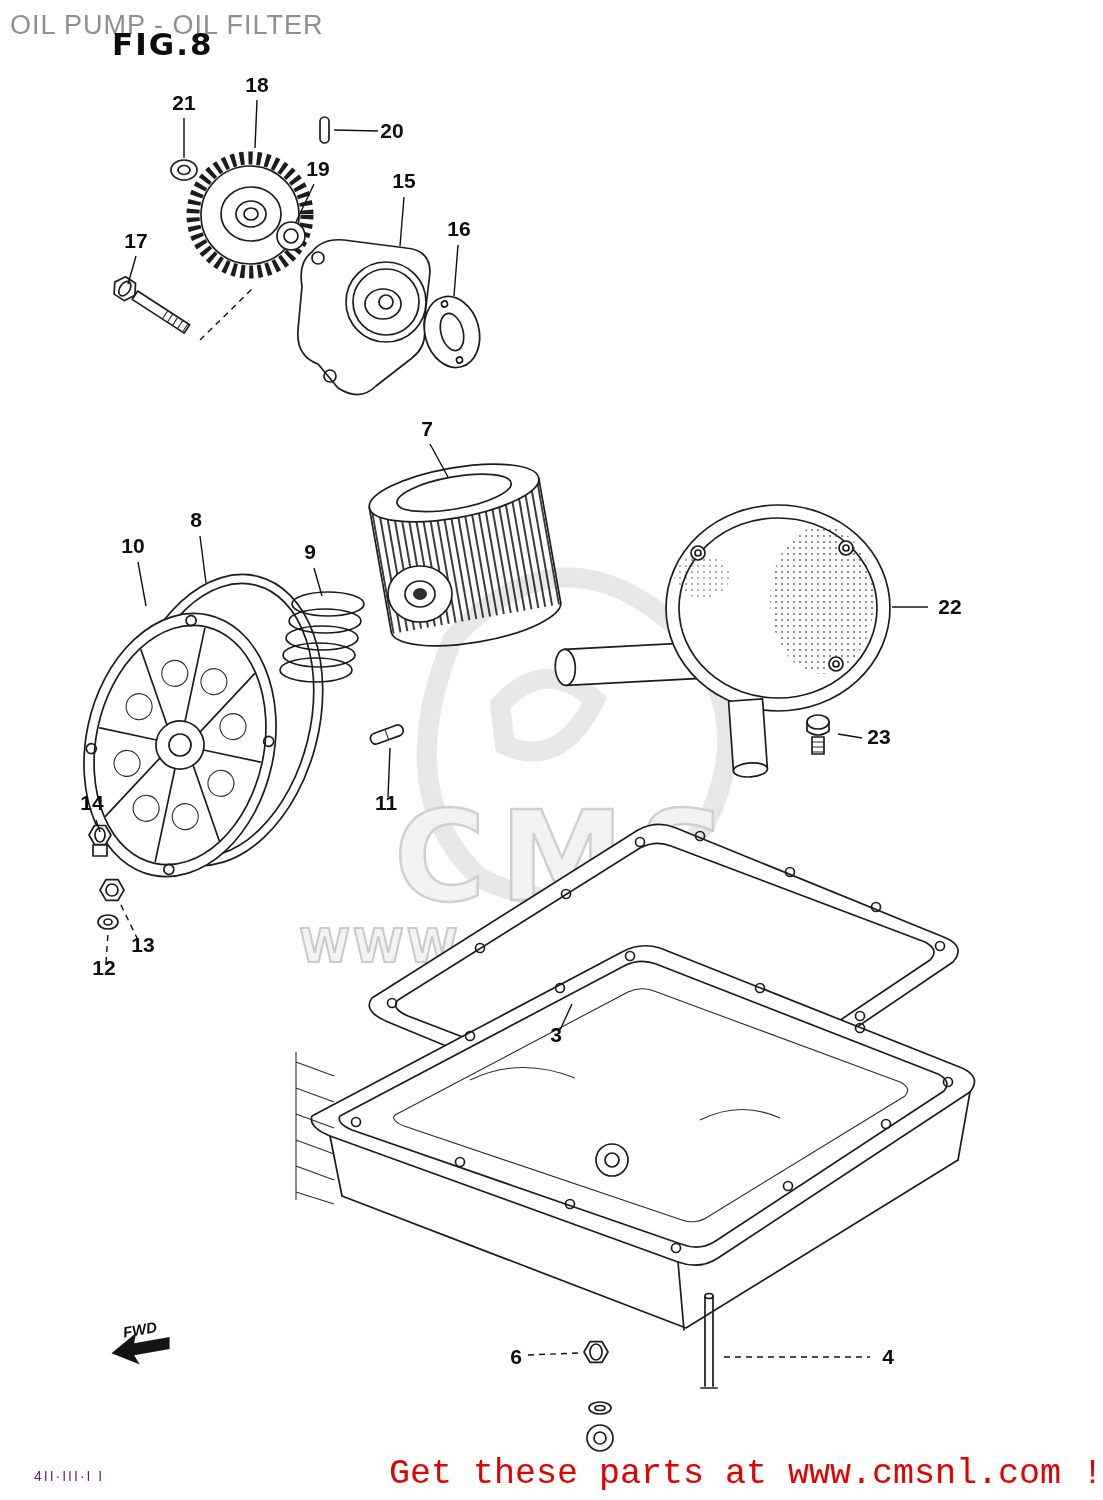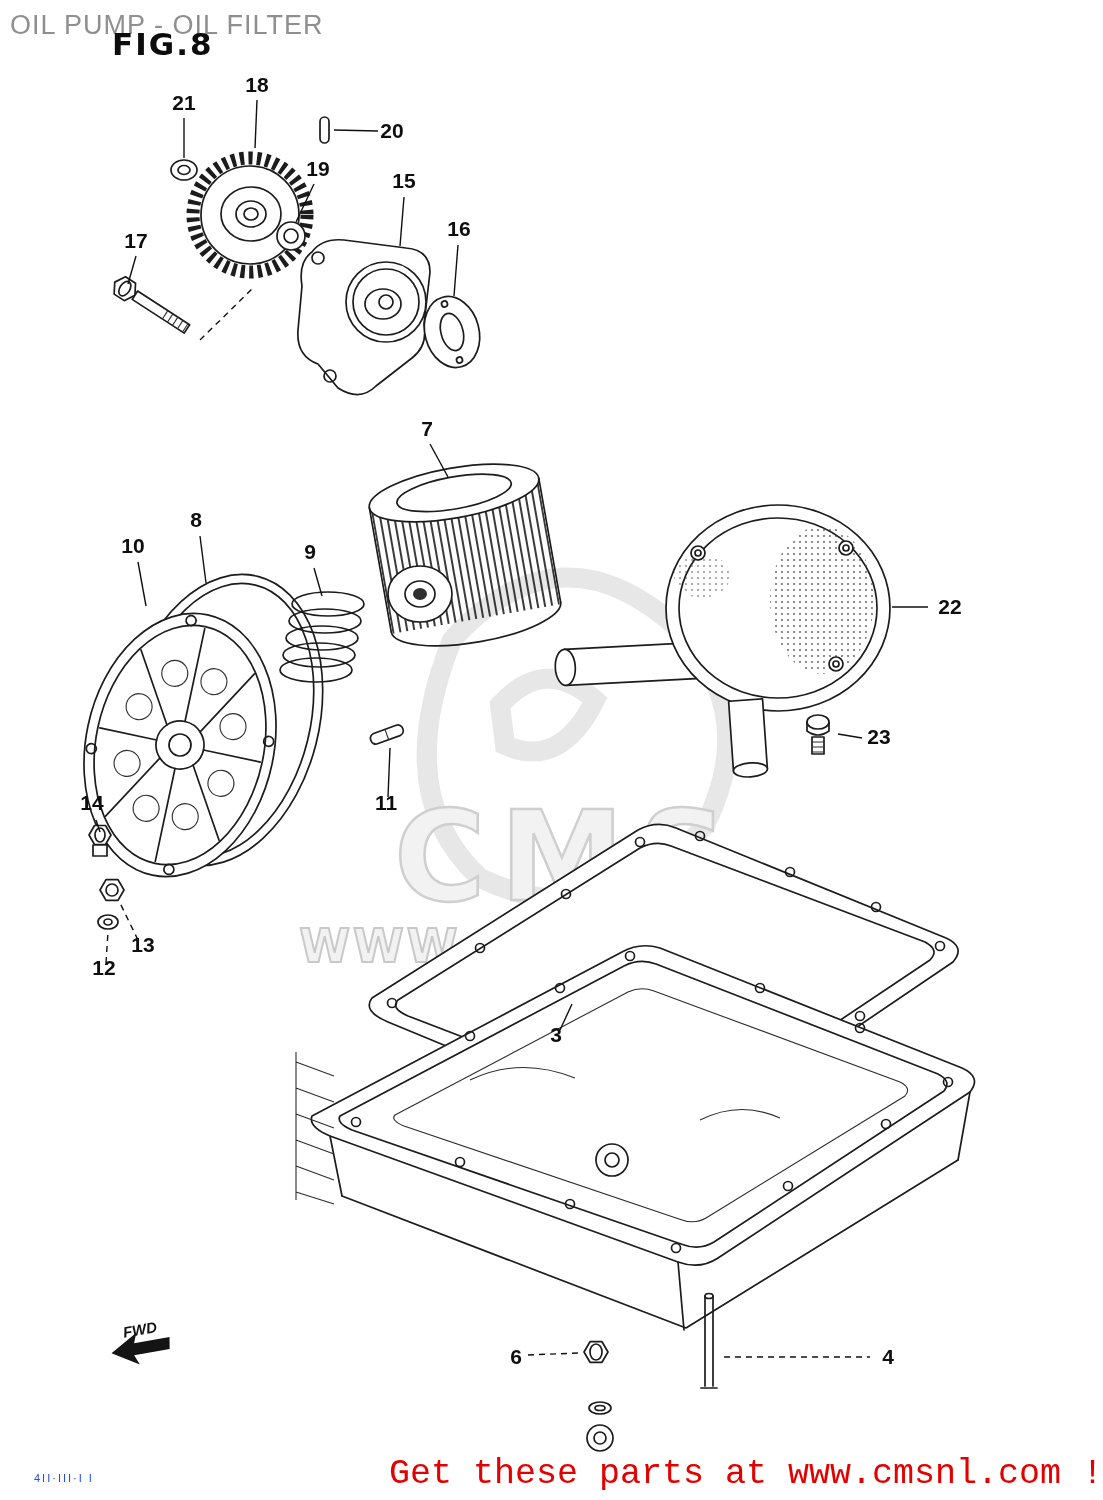--- a/index.html
+++ b/index.html
@@ -25,21 +25,21 @@
   .num{font:bold 21px "Liberation Sans",sans-serif;fill:#0e0e0e;text-anchor:middle;}
   .wm-big{font:bold 125px "DejaVu Sans",sans-serif;fill:#f2f2f2;stroke:#cfcfcf;stroke-width:2.5;letter-spacing:14px;text-anchor:middle;}
   .wm-url{font:bold 46px "DejaVu Sans",sans-serif;fill:#f2f2f2;stroke:#c9c9c9;stroke-width:2;letter-spacing:3px;text-anchor:middle;}
   .wm-shape{stroke:#e7e7e7;fill:none;stroke-width:20;}
   .fwd-text{font:italic bold 15px "Liberation Sans",sans-serif;fill:#101010;text-anchor:middle;}
   .promo{
     position:absolute;bottom:6px;left:0;width:100%;text-align:right;
     font-size:35px;color:#e30000;font-family:Liberation Mono, monospace;
   }
   .fiche-code{
-    position:absolute;bottom:16px;left:34px;font-size:11px;color:#1d4ed8;letter-spacing:2px;
+    position:absolute;bottom:16px;left:34px;font-size:14px;color:#701a75;letter-spacing:2px;
   }
 </style>
 </head>
 <body>
 
 <div class="page-title">OIL PUMP - OIL FILTER</div>
 <div class="fig-label">FIG.8</div>
 
 <svg class="fiche" width="1103" height="1500" viewBox="0 0 1103 1500" xmlns="http://www.w3.org/2000/svg">
 

